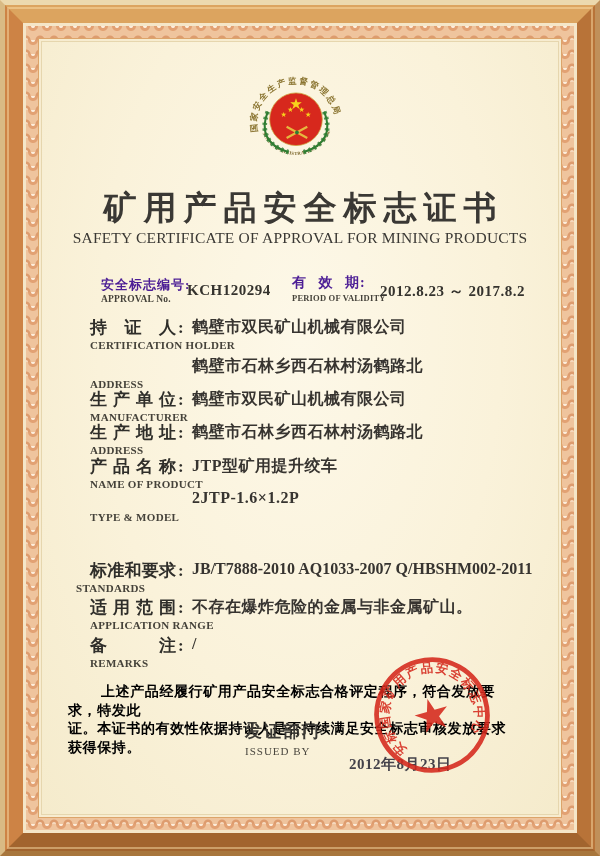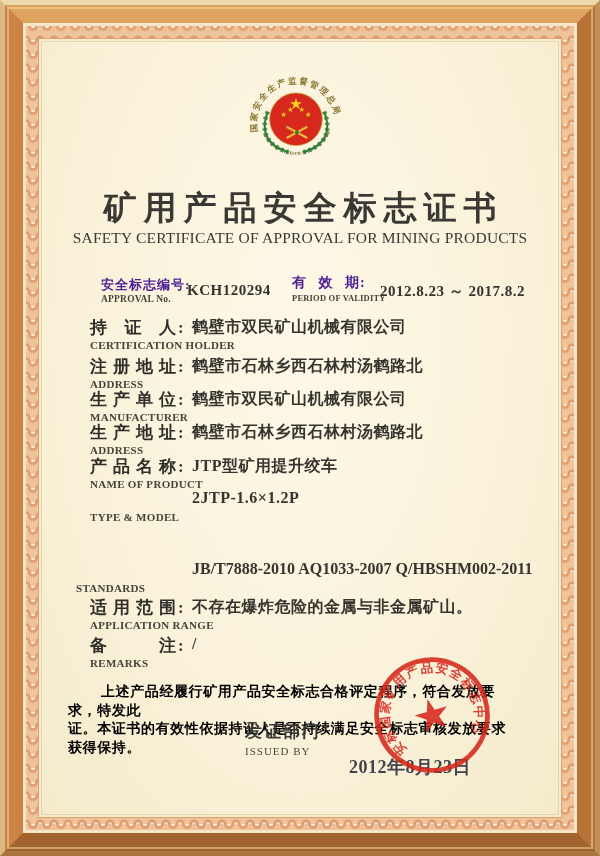--- a/index.html
+++ b/index.html
@@ -36,21 +36,21 @@
   .row-label .zh-just{width:86px;}
   .row-label .colon{margin-left:2px;}
   .row-en{font-size:11px;font-weight:bold;color:#45423a;letter-spacing:.3px;white-space:nowrap;}
   .row-val{font-size:16px;font-weight:bold;color:#373430;letter-spacing:.5px;white-space:nowrap;}
   .stmt{left:68px;top:683px;width:438px;font-size:14px;line-height:18.5px;font-weight:bold;
         color:#000000;letter-spacing:.6px;}
   .stmt .l1{text-indent:33px;}
   .issuer{left:245px;top:720px;width:150px;}
   .issuer-zh{font-size:17px;font-weight:bold;color:#3a3834;letter-spacing:2px;}
   .issuer-en{font-size:11px;color:#4a473f;letter-spacing:1px;margin-top:2px;}
-  .date{left:349px;top:755px;font-size:18px;font-weight:bold;color:#44424a;letter-spacing:.5px;}
+  .date{left:349px;top:755px;font-size:15px;font-weight:bold;color:#44424a;letter-spacing:.5px;}
   .seal{left:370px;top:651px;width:124px;height:128px;transform:rotate(-16deg);opacity:.88;}
 </style>
 </head>
 <body>
 
 <div class="scene">
   <div class="f1"></div>
   <div class="f2"></div>
   <div class="f2-gloss"></div>
   <div class="f3"></div>
@@ -92,39 +92,39 @@
   <div class="abs hdr-zh" style="left:292px;top:274px;font-size:14px">
     <span class="zh-just" style="width:68px">有效期</span><span>:</span>
   </div>
   <div class="abs hdr-en" style="left:292px;top:293px;font-size:8.5px">PERIOD OF VALIDITY</div>
   <div class="abs hdr-val" style="left:380px;top:282px">2012.8.23 ～ 2017.8.2</div>
 
   <div class="abs row-label" style="left:90px;top:316px"><span class="zh-just">持证人</span><span class="colon">:</span></div>
   <div class="abs row-en" style="left:90px;top:339px">CERTIFICATION HOLDER</div>
   <div class="abs row-val" style="left:192px;top:317px">鹤壁市双民矿山机械有限公司</div>
 
-  <div class="abs row-label" style="left:90px;top:355px"><span class="zh-just">注册地址</span><span class="colon">:</span></div>
   <div class="abs row-en" style="left:90px;top:378px">ADDRESS</div>
   <div class="abs row-val" style="left:192px;top:356px">鹤壁市石林乡西石林村汤鹤路北</div>
 
   <div class="abs row-label" style="left:90px;top:388px"><span class="zh-just">生产单位</span><span class="colon">:</span></div>
   <div class="abs row-en" style="left:90px;top:411px">MANUFACTURER</div>
   <div class="abs row-val" style="left:192px;top:389px">鹤壁市双民矿山机械有限公司</div>
 
   <div class="abs row-label" style="left:90px;top:421px"><span class="zh-just">生产地址</span><span class="colon">:</span></div>
   <div class="abs row-en" style="left:90px;top:444px">ADDRESS</div>
   <div class="abs row-val" style="left:192px;top:422px">鹤壁市石林乡西石林村汤鹤路北</div>
 
   <div class="abs row-label" style="left:90px;top:455px"><span class="zh-just">产品名称</span><span class="colon">:</span></div>
   <div class="abs row-en" style="left:90px;top:478px">NAME OF PRODUCT</div>
   <div class="abs row-val" style="left:192px;top:456px">JTP型矿用提升绞车</div>
 
   <div class="abs row-en" style="left:90px;top:511px">TYPE &amp; MODEL</div>
   <div class="abs row-val" style="left:192px;top:489px">2JTP-1.6×1.2P</div>
 
+  <div class="abs row-label" style="left:90px;top:559px"><span class="zh-just">标准和要求</span><span class="colon">:</span></div>
   <div class="abs row-en" style="left:76px;top:582px">STANDARDS</div>
   <div class="abs row-val" style="left:192px;top:560px;letter-spacing:0">JB/T7888-2010 AQ1033-2007 Q/HBSHM002-2011</div>
 
   <div class="abs row-label" style="left:90px;top:596px"><span class="zh-just">适用范围</span><span class="colon">:</span></div>
   <div class="abs row-en" style="left:90px;top:619px">APPLICATION RANGE</div>
   <div class="abs row-val" style="left:192px;top:597px">不存在爆炸危险的金属与非金属矿山。</div>
 
   <div class="abs row-label" style="left:90px;top:634px"><span class="zh-just">备注</span><span class="colon">:</span></div>
   <div class="abs row-en" style="left:90px;top:657px">REMARKS</div>
   <div class="abs row-val" style="left:192px;top:635px">/</div>

